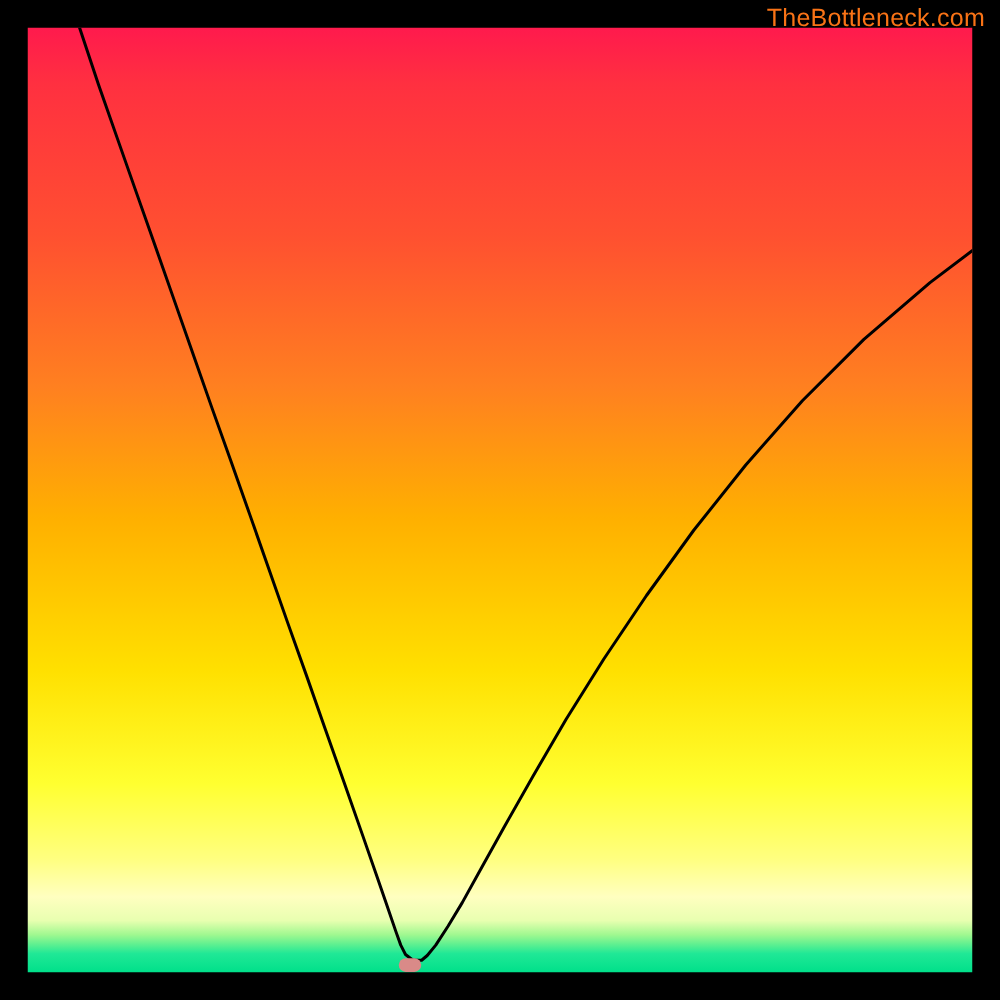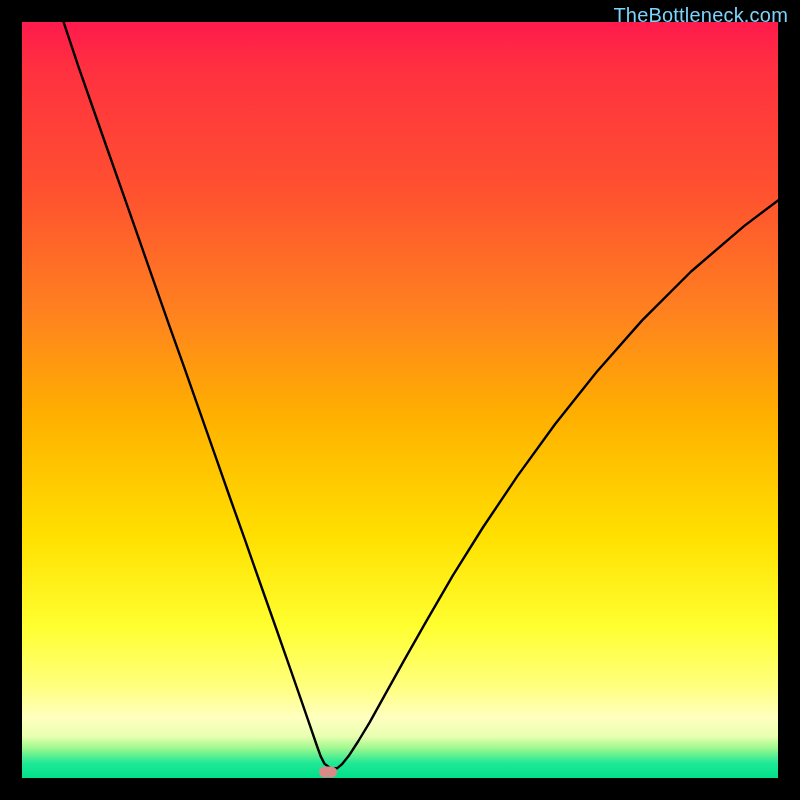--- a/index.html
+++ b/index.html
@@ -59,21 +59,21 @@
     width: 18px;
     height: 11px;
     border-radius: 6px;
     background: #d98a88;
     transform: translate(-50%, -50%);
   }
   .watermark {
     position: absolute;
     right: 12px;
     top: 4px;
-    color: #7dd3fc;
+    color: #f97316;
     font-size: 20px;
     font-weight: 500;
     letter-spacing: 0.2px;
     user-select: none;
   }
 </style>
 </head>
 <body>
 
 <div class="watermark">TheBottleneck.com</div>

